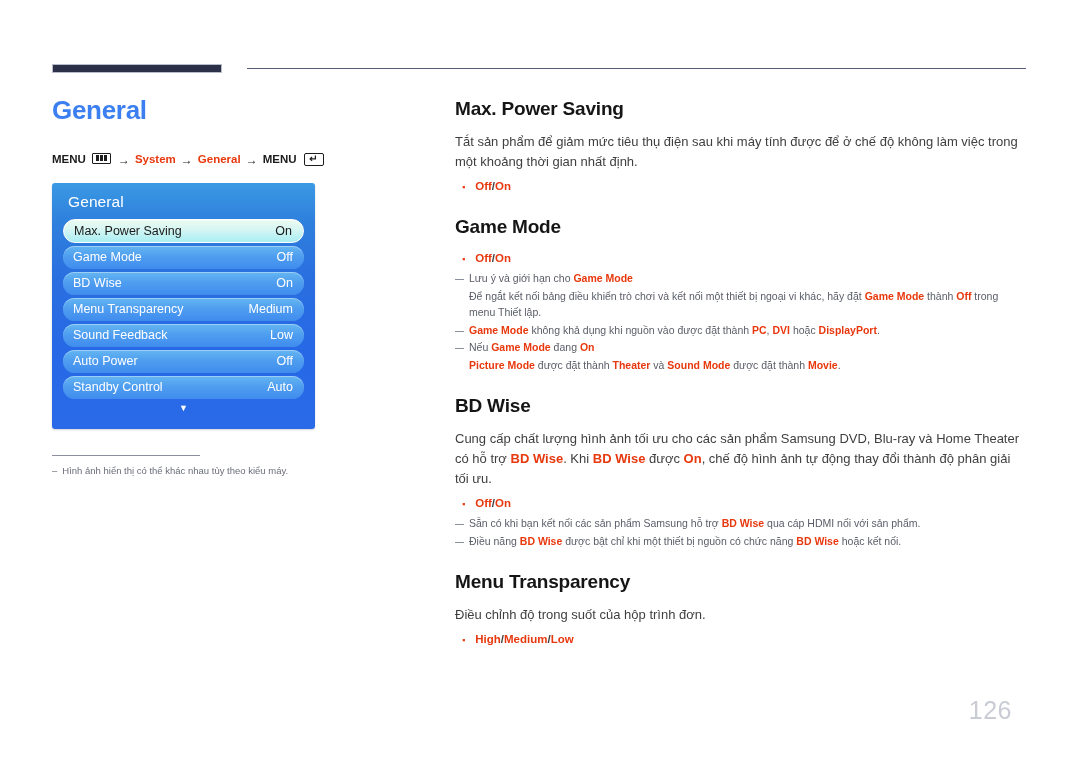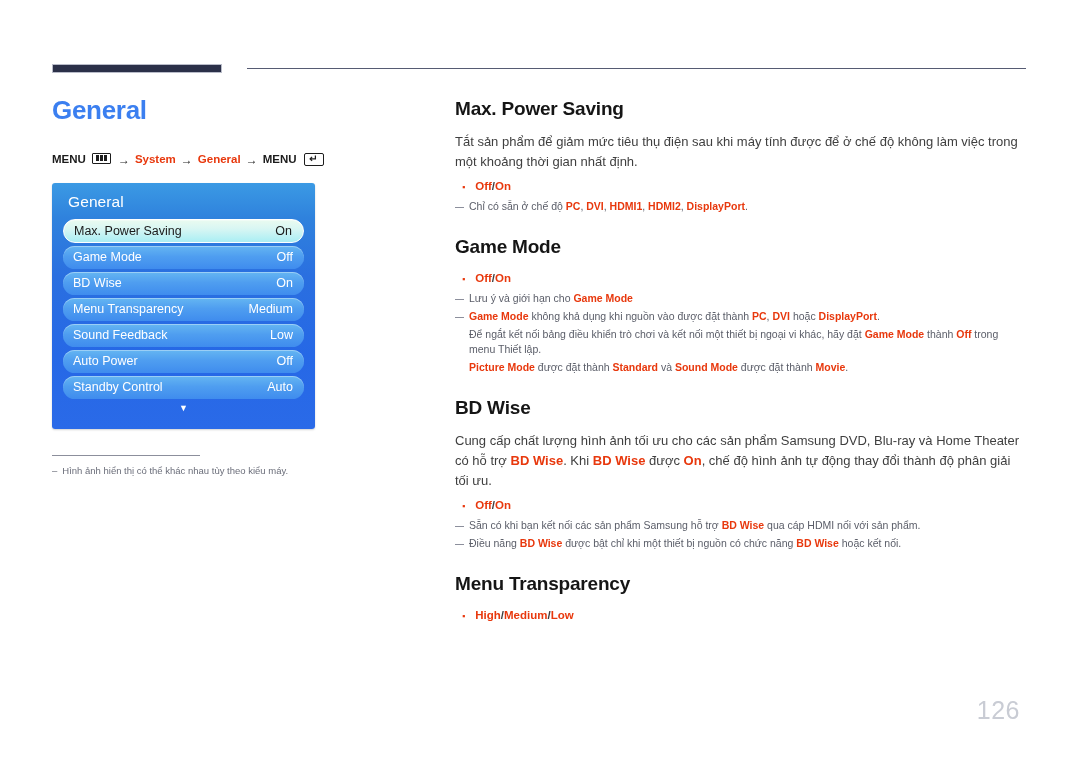--- a/index.html
+++ b/index.html
@@ -141,21 +141,21 @@
   }
   .note .dash {
     display: inline-block; width: 9px; height: 1px;
     background: #8c8f9c; margin-top: 8px; flex: none;
   }
   .note .ntext { flex: 1; }
   .note-indent { margin-left: 14px; }
 
   
   .page-num {
-    position: absolute; right: 60px; bottom: 38px;
+    position: absolute; right: 68px; bottom: 38px;
     font-size: 25px; color: #c9ccd4; letter-spacing: 0.5px;
   }
 </style>
 </head>
 <body>
 
 <div class="page">
 
   <div class="rule-thick"></div>
   <div class="rule-thin"></div>
@@ -228,50 +228,50 @@
 
     <div class="sec">
       <h2 class="sec-title">Max. Power Saving</h2>
       <p class="body-text">Tắt sản phẩm để giảm mức tiêu thụ điện sau khi máy tính được để ở chế độ không làm việc trong một khoảng thời gian nhất định.</p>
       <div class="bullet">
         <span class="dot">▪</span>
         <span>
           <span class="btext">Off</span><span class="sep">/</span><span class="btext">On</span>
         </span>
       </div>
-      <div class="note">
-        <span class="dash"></span>
-        <span class="ntext"><span>Chỉ có sẵn ở chế độ </span><span class="red-b">PC</span><span>, </span><span class="red-b">DVI</span><span>, </span><span class="red-b">HDMI1</span><span>, </span><span class="red-b">HDMI2</span><span>, </span><span class="red-b">DisplayPort</span><span>.</span></span>
-      </div>
     </div>
 
     <div class="sec">
       <h2 class="sec-title">Game Mode</h2>
       <div class="bullet">
         <span class="dot">▪</span>
         <span>
           <span class="btext">Off</span><span class="sep">/</span><span class="btext">On</span>
         </span>
       </div>
 
       <div class="note">
         <span class="dash"></span>
         <span class="ntext"><span>Lưu ý và giới hạn cho </span><span class="red-b">Game Mode</span></span>
       </div>
-      <div class="note">
-        <span class="dash"></span>
-        <span class="ntext"><span class="red-b">Game Mode</span><span> không khả dụng khi nguồn vào được đặt thành </span><span class="red-b">PC</span><span>, </span><span class="red-b">DVI</span><span> hoặc </span><span class="red-b">DisplayPort</span><span>.</span></span>
-      </div>
-
       <div class="note note-indent">
         <span class="ntext"><span>Để ngắt kết nối bảng điều khiển trò chơi và kết nối một thiết bị ngoại vi khác, hãy đặt </span><span class="red-b">Game Mode</span><span> thành </span><span class="red-b">Off</span><span> trong menu Thiết lập.</span></span>
       </div>
 
+      <div class="note">
+        <span class="dash"></span>
+        <span class="ntext"><span class="red-b">Game Mode</span><span> không khả dụng khi nguồn vào được đặt thành </span><span class="red-b">PC</span><span>, </span><span class="red-b">DVI</span><span> hoặc </span><span class="red-b">DisplayPort</span><span>.</span></span>
+      </div>
+
+      <div class="note">
+        <span class="dash"></span>
+        <span class="ntext"><span>Nếu </span><span class="red-b">Game Mode</span><span> đang </span><span class="red-b">On</span></span>
+      </div>
       <div class="note note-indent">
-        <span class="ntext"><span class="red-b">Picture Mode</span><span> được đặt thành </span><span class="red-b">Standard</span><span> và </span><span class="red-b">Sound Mode</span><span> được đặt thành </span><span class="red-b">Movie</span><span>.</span></span>
+        <span class="ntext"><span class="red-b">Picture Mode</span><span> được đặt thành </span><span class="red-b">Theater</span><span> và </span><span class="red-b">Sound Mode</span><span> được đặt thành </span><span class="red-b">Movie</span><span>.</span></span>
       </div>
     </div>
 
     <div class="sec">
       <h2 class="sec-title">BD Wise</h2>
       <p class="body-text"><span>Cung cấp chất lượng hình ảnh tối ưu cho các sản phẩm Samsung DVD, Blu-ray và Home Theater có hỗ trợ </span><span class="red-b">BD Wise</span><span>. Khi </span><span class="red-b">BD Wise</span><span> được </span><span class="red-b">On</span><span>, chế độ hình ảnh tự động thay đổi thành độ phân giải tối ưu.</span></p>
       <div class="bullet">
         <span class="dot">▪</span>
         <span>
           <span class="btext">Off</span><span class="sep">/</span><span class="btext">On</span>
@@ -282,20 +282,21 @@
         <span class="ntext"><span>Sẵn có khi bạn kết nối các sản phẩm Samsung hỗ trợ </span><span class="red-b">BD Wise</span><span> qua cáp HDMI nối với sản phẩm.</span></span>
       </div>
       <div class="note">
         <span class="dash"></span>
         <span class="ntext"><span>Điều năng </span><span class="red-b">BD Wise</span><span> được bật chỉ khi một thiết bị nguồn có chức năng </span><span class="red-b">BD Wise</span><span> hoặc kết nối.</span></span>
       </div>
     </div>
 
     <div class="sec">
       <h2 class="sec-title">Menu Transparency</h2>
+      <p class="body-text">Điều chỉnh độ trong suốt của hộp trình đơn.</p>
       <div class="bullet">
         <span class="dot">▪</span>
         <span>
           <span class="btext">High</span><span class="sep">/</span><span class="btext">Medium</span><span class="sep">/</span><span class="btext">Low</span>
         </span>
       </div>
     </div>
 
   </div>
 

